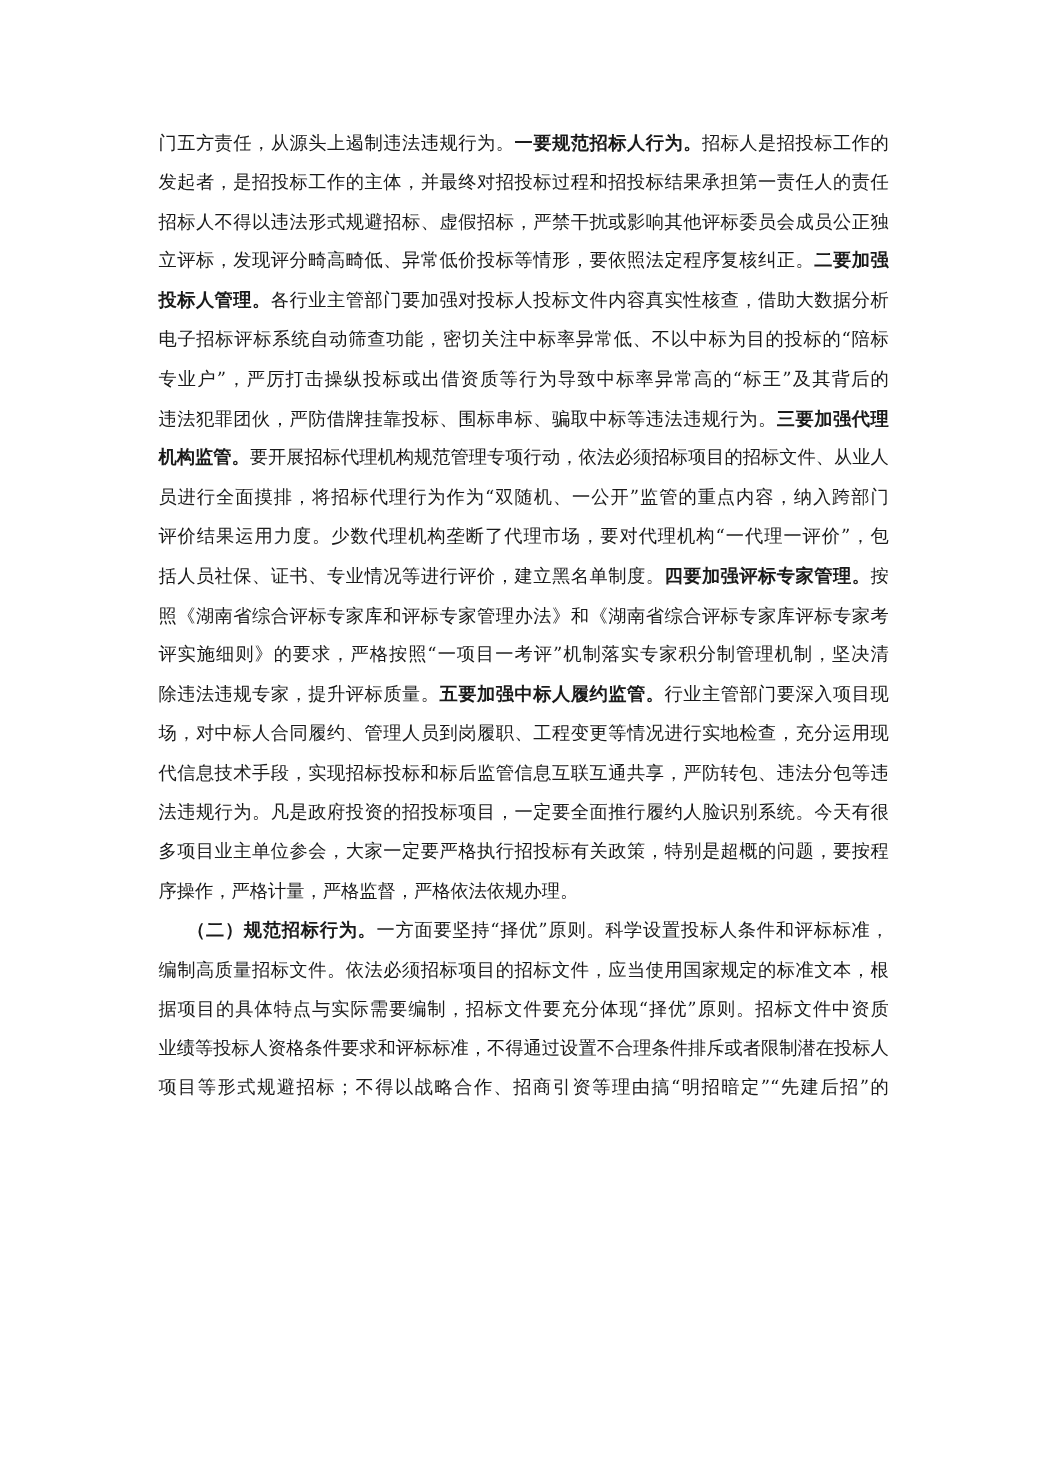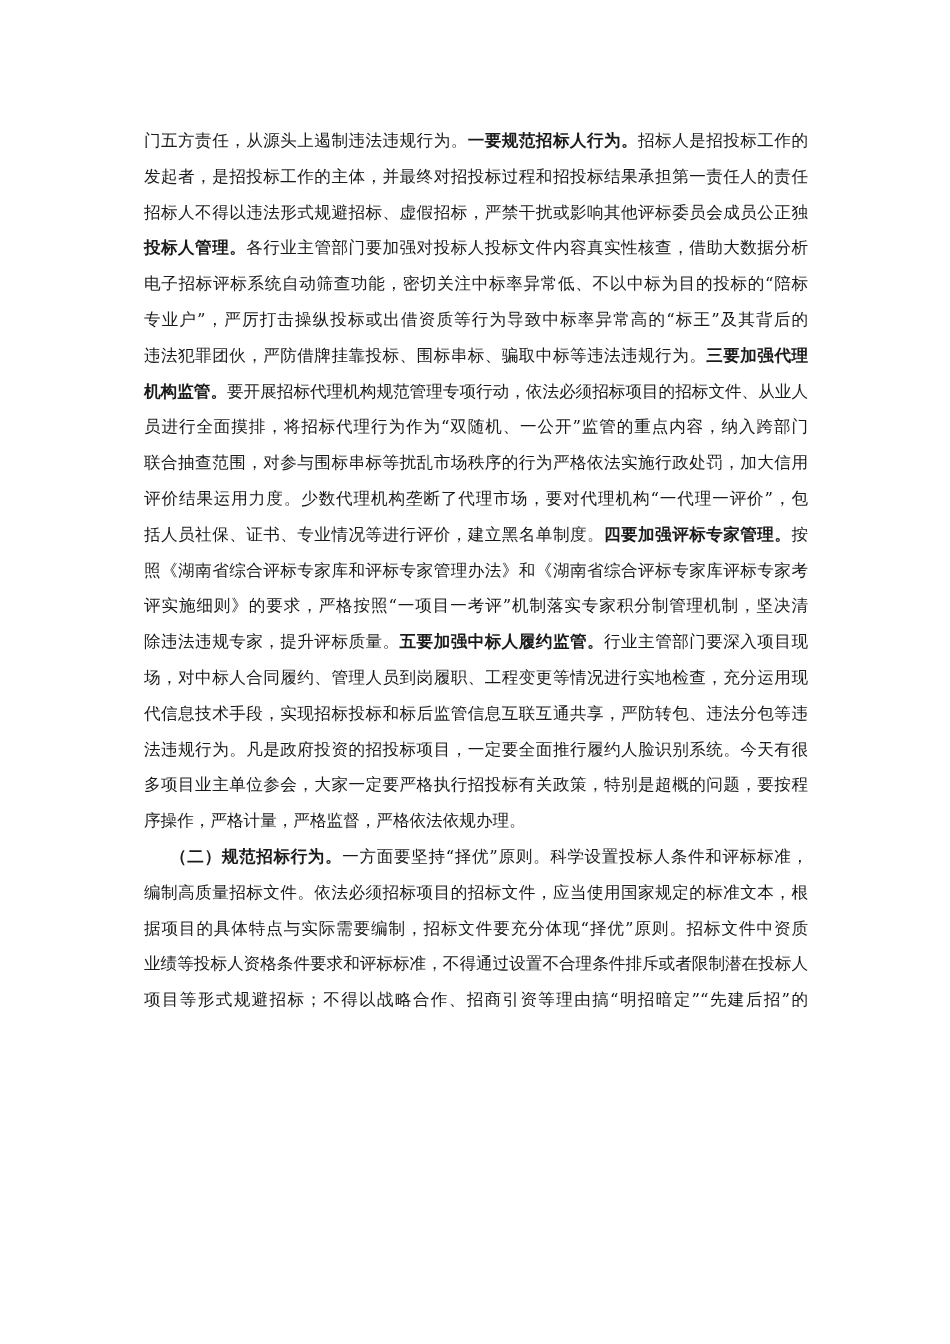--- a/index.html
+++ b/index.html
@@ -1,20 +1,20 @@
 <!DOCTYPE html>
 <html><head>
 <meta charset="utf-8">
 <style>
   html, body { margin: 0; padding: 0; background: #ffffff; }
   body { width: 950px; height: 1344px; position: relative; overflow: hidden; }
   .page {
     position: absolute;
     left: 144px;
-    top: 123px;
+    top: 112px;
     width: 664px;
     font-family: "DejaVu Serif", "Liberation Serif", serif;
     font-size: 16.6px;
     line-height: 35.8px;
     color: #1a1a1a;
   }
   .line {
     display: block;
     white-space: nowrap;
     text-align: justify;
@@ -28,27 +28,27 @@
 </style>
 </head>
 <body>
 
 <div class="page">
 
   <div>
     <span class="line"><span>门五方责任，从源头上遏制违法违规行为。</span><span class="b">一要规范招标人行为。</span><span>招标人是招投标工作的</span></span>
     <span class="line">发起者，是招投标工作的主体，并最终对招投标过程和招投标结果承担第一责任人的责任</span>
     <span class="line">招标人不得以违法形式规避招标、虚假招标，严禁干扰或影响其他评标委员会成员公正独</span>
+    <span class="line"><span>立评标，发现评分畸高畸低、异常低价投标等情形，要依照法定程序复核纠正。</span><span class="b">二要加强</span></span>
     <span class="line"><span class="b">投标人管理。</span><span>各行业主管部门要加强对投标人投标文件内容真实性核查，借助大数据分析</span></span>
     <span class="line">电子招标评标系统自动筛查功能，密切关注中标率异常低、不以中标为目的投标的“陪标</span>
     <span class="line">专业户”，严厉打击操纵投标或出借资质等行为导致中标率异常高的“标王”及其背后的</span>
     <span class="line"><span>违法犯罪团伙，严防借牌挂靠投标、围标串标、骗取中标等违法违规行为。</span><span class="b">三要加强代理</span></span>
     <span class="line"><span class="b">机构监管。</span><span>要开展招标代理机构规范管理专项行动，依法必须招标项目的招标文件、从业人</span></span>
     <span class="line">员进行全面摸排，将招标代理行为作为“双随机、一公开”监管的重点内容，纳入跨部门</span>
-    <span class="line">联合抽查范围，对参与围标串标等扰乱市场秩序的行为严格依法实施行政处罚，加大信用</span>
     <span class="line">评价结果运用力度。少数代理机构垄断了代理市场，要对代理机构“一代理一评价”，包</span>
     <span class="line"><span>括人员社保、证书、专业情况等进行评价，建立黑名单制度。</span><span class="b">四要加强评标专家管理。</span><span>按</span></span>
     <span class="line">照《湖南省综合评标专家库和评标专家管理办法》和《湖南省综合评标专家库评标专家考</span>
     <span class="line">评实施细则》的要求，严格按照“一项目一考评”机制落实专家积分制管理机制，坚决清</span>
     <span class="line"><span>除违法违规专家，提升评标质量。</span><span class="b">五要加强中标人履约监管。</span><span>行业主管部门要深入项目现</span></span>
     <span class="line">场，对中标人合同履约、管理人员到岗履职、工程变更等情况进行实地检查，充分运用现</span>
     <span class="line">代信息技术手段，实现招标投标和标后监管信息互联互通共享，严防转包、违法分包等违</span>
     <span class="line">法违规行为。凡是政府投资的招投标项目，一定要全面推行履约人脸识别系统。今天有很</span>
     <span class="line">多项目业主单位参会，大家一定要严格执行招投标有关政策，特别是超概的问题，要按程</span>
     <span class="line last">序操作，严格计量，严格监督，严格依法依规办理。</span>

